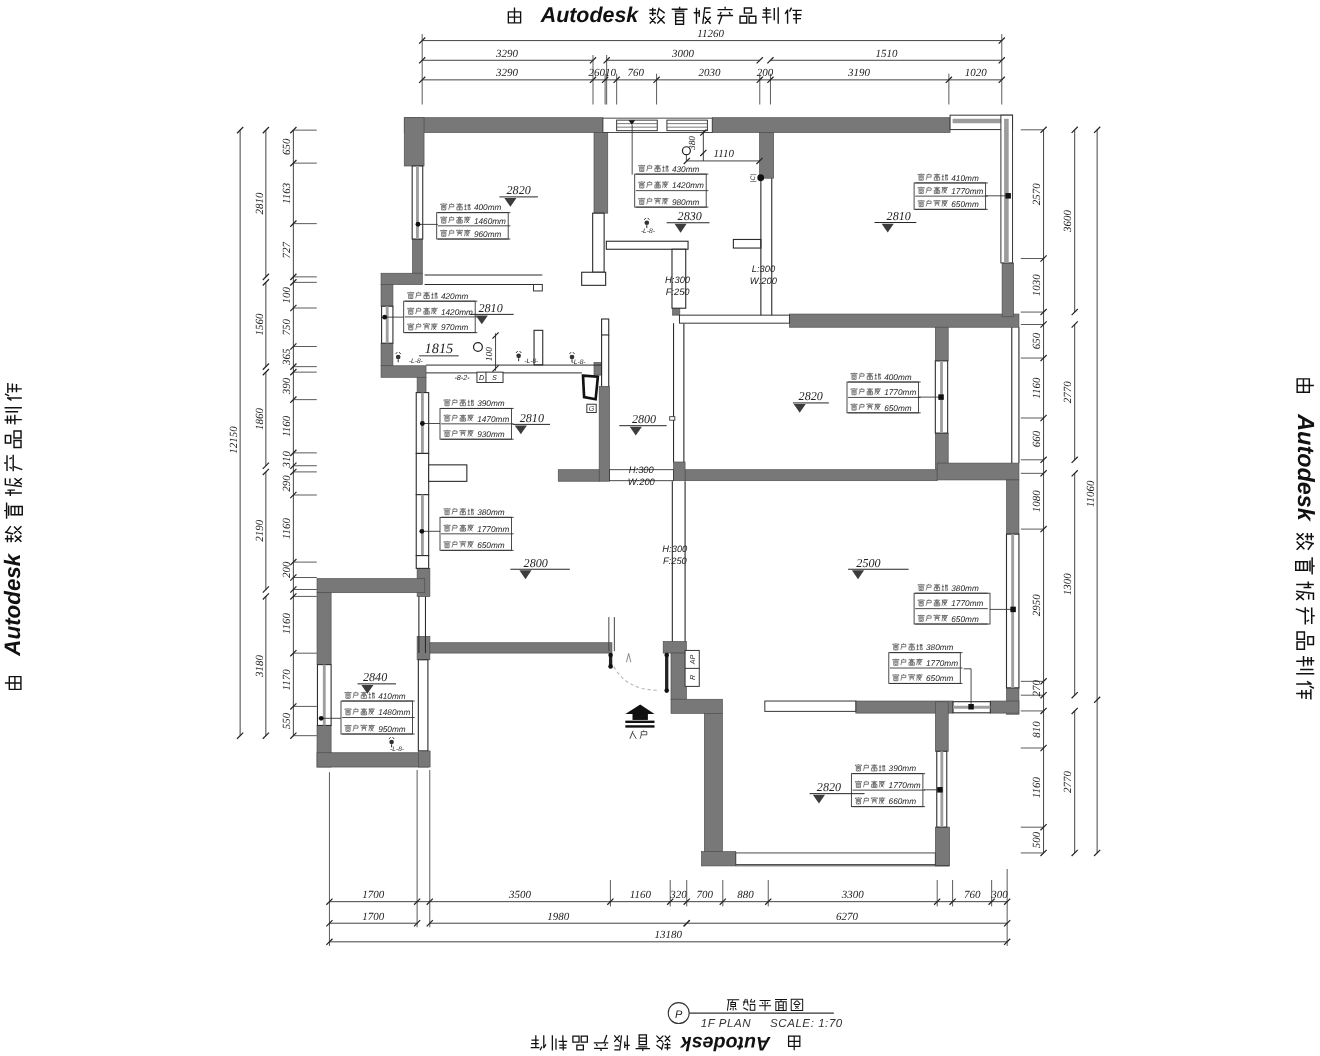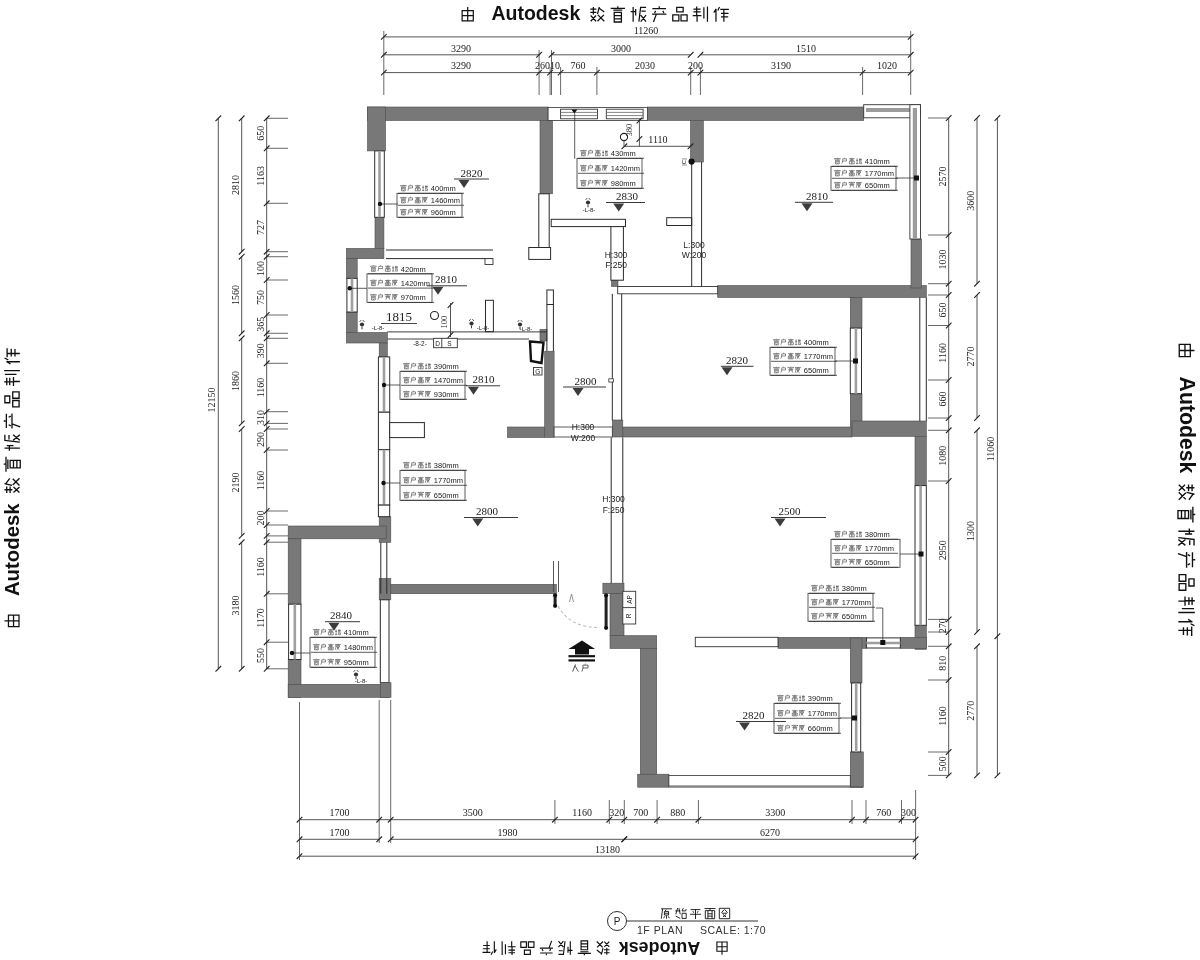--- a/index.html
+++ b/index.html
@@ -1,15 +1,15 @@
 <!DOCTYPE html>
 <html><head><meta charset="utf-8">
 <style>
 html,body{margin:0;padding:0;background:#fff;}
-#page{position:relative;width:1200px;height:960px;background:#fef9c3;overflow:hidden;}
+#page{position:relative;width:1200px;height:960px;background:#fef9c3;overflow:hidden;font-style:italic;}
 </style></head><body>
 <div id="page">
 <svg width="1200" height="960" viewBox="0 0 1200 960" xmlns="http://www.w3.org/2000/svg">
 <defs>
 <g id="c_you" stroke="currentColor" stroke-width="7" fill="none">
           <path d="M50,8 V30 M18,30 H82 V88 H18 Z M18,58 H82 M50,30 V88"></path>
         </g>
 <g id="c_jiao" stroke="currentColor" stroke-width="7" fill="none">
           <path d="M12,20 H46 M12,38 H46 M29,8 V50 M14,56 L44,88 M44,56 L14,88 M62,8 L52,48 M60,14 L90,36 M54,52 L90,88 M88,52 L52,88"></path>
         </g>

